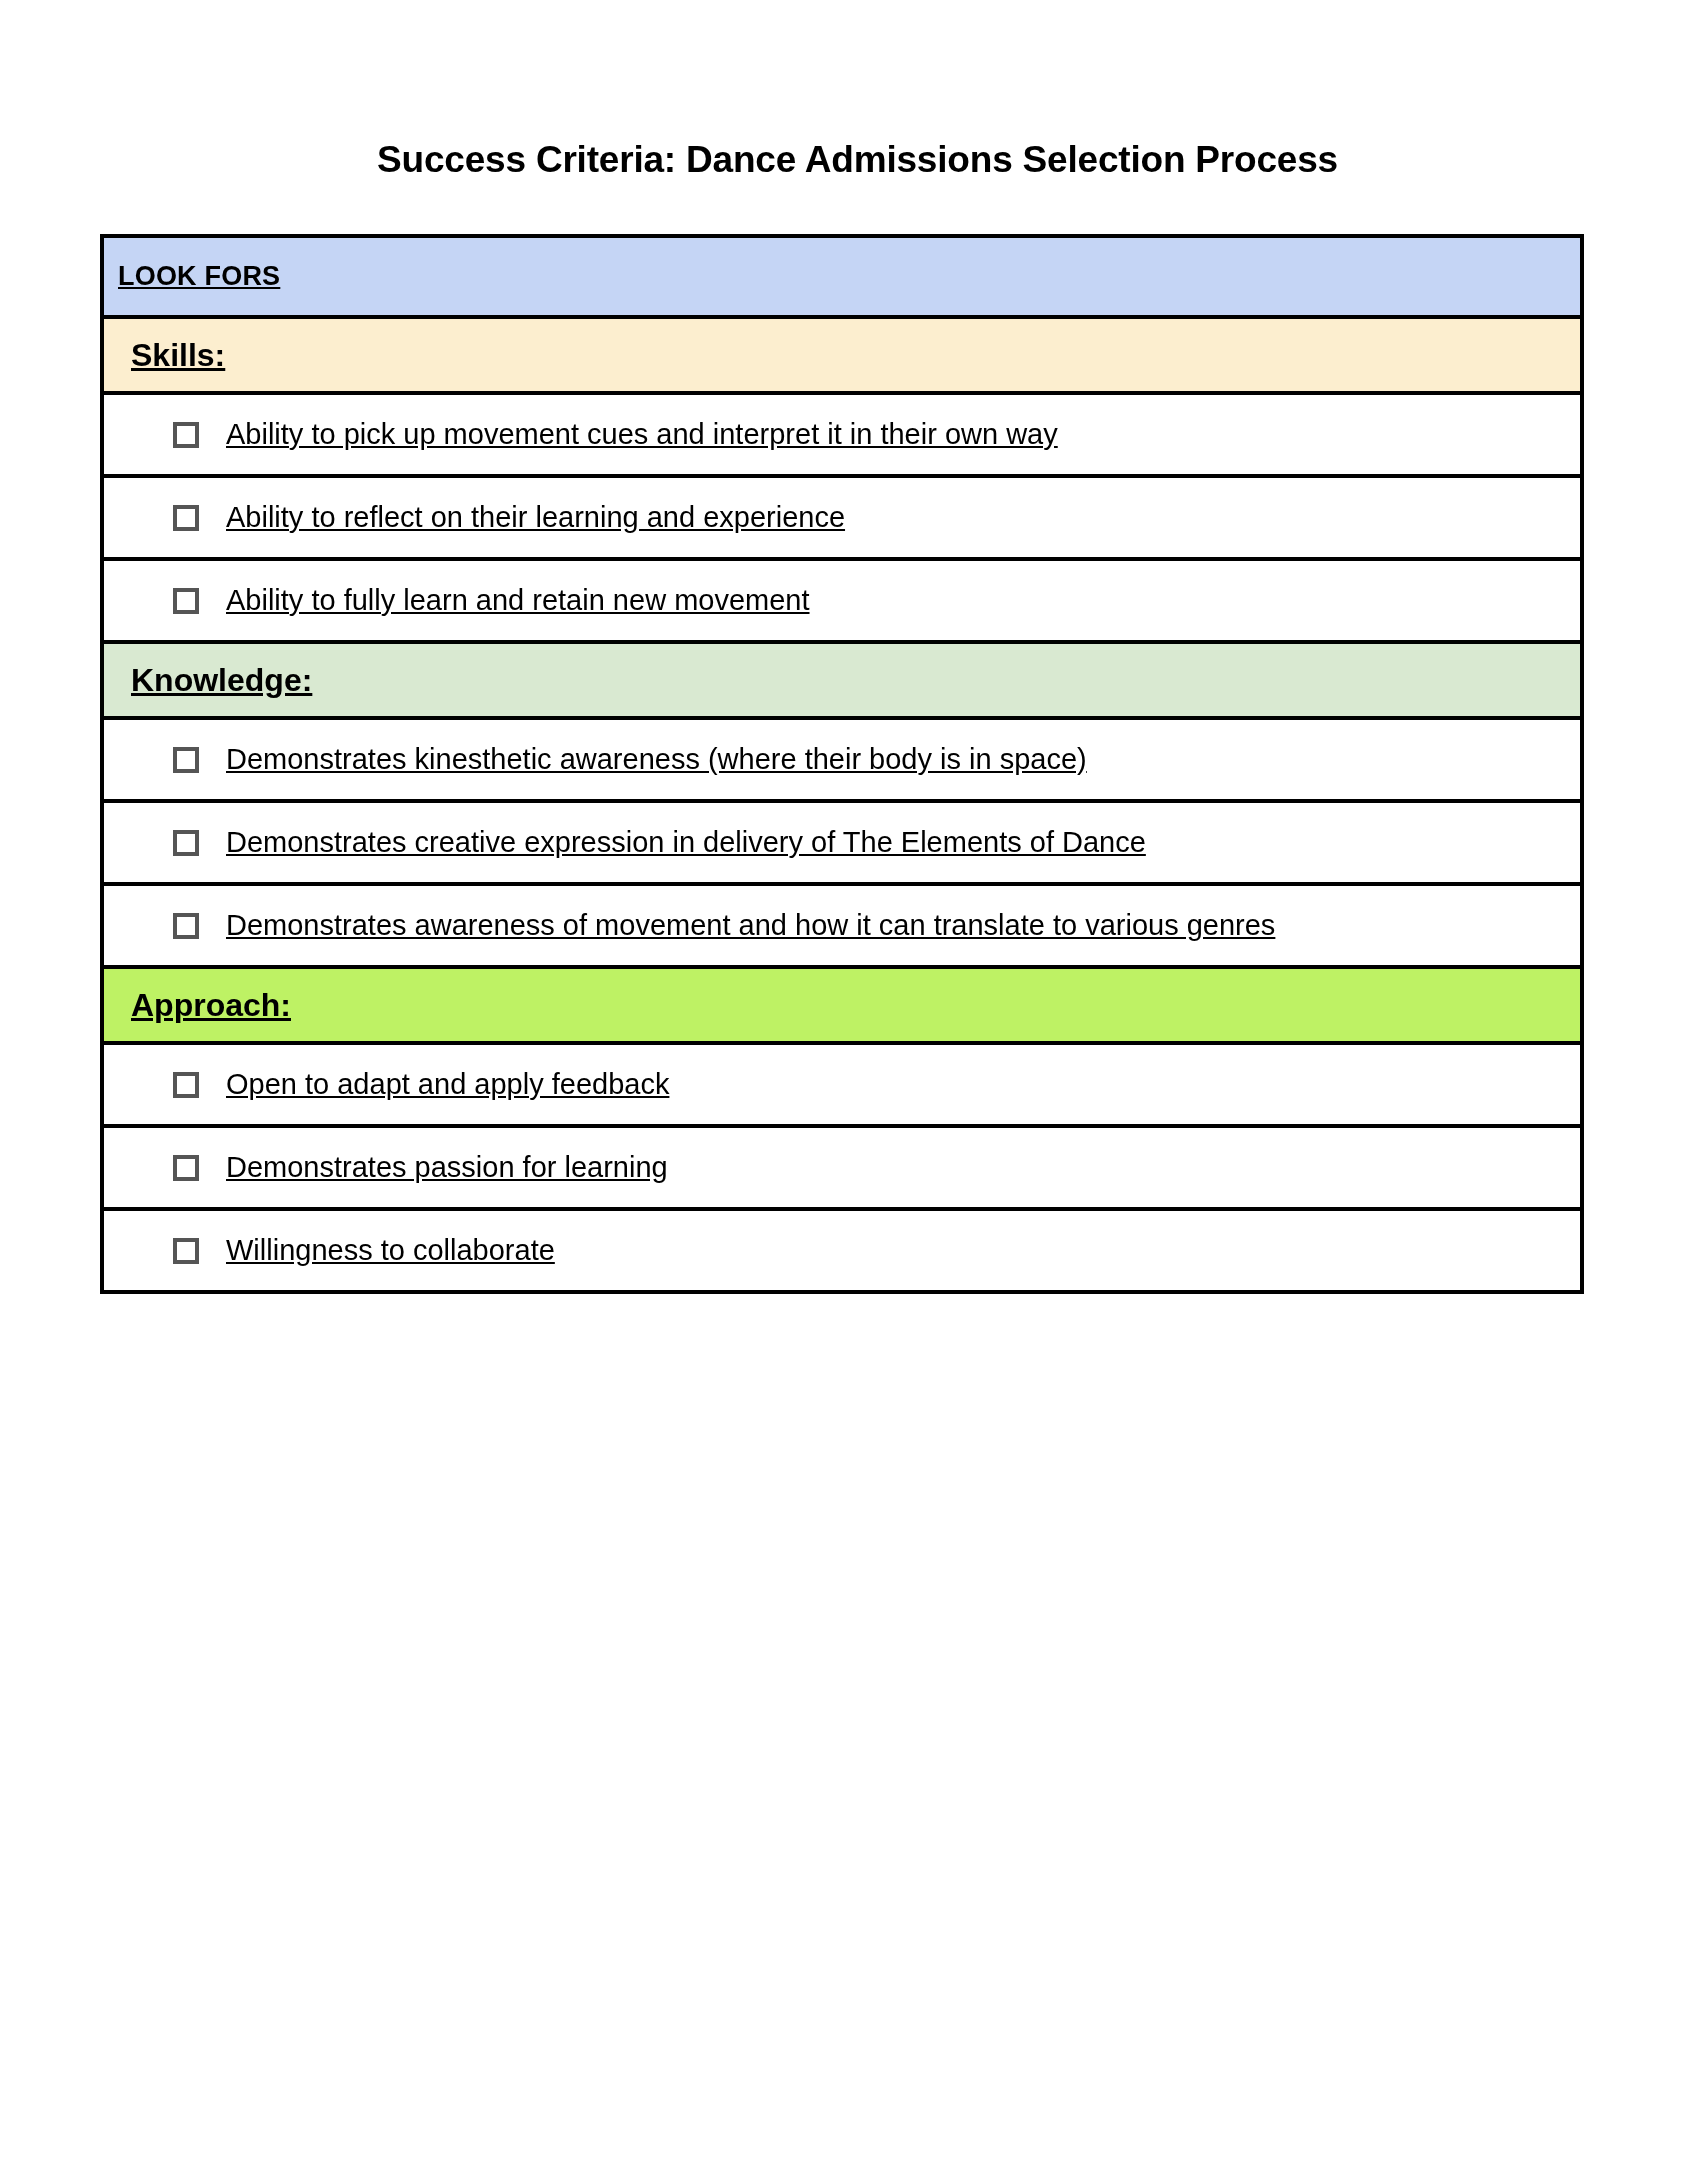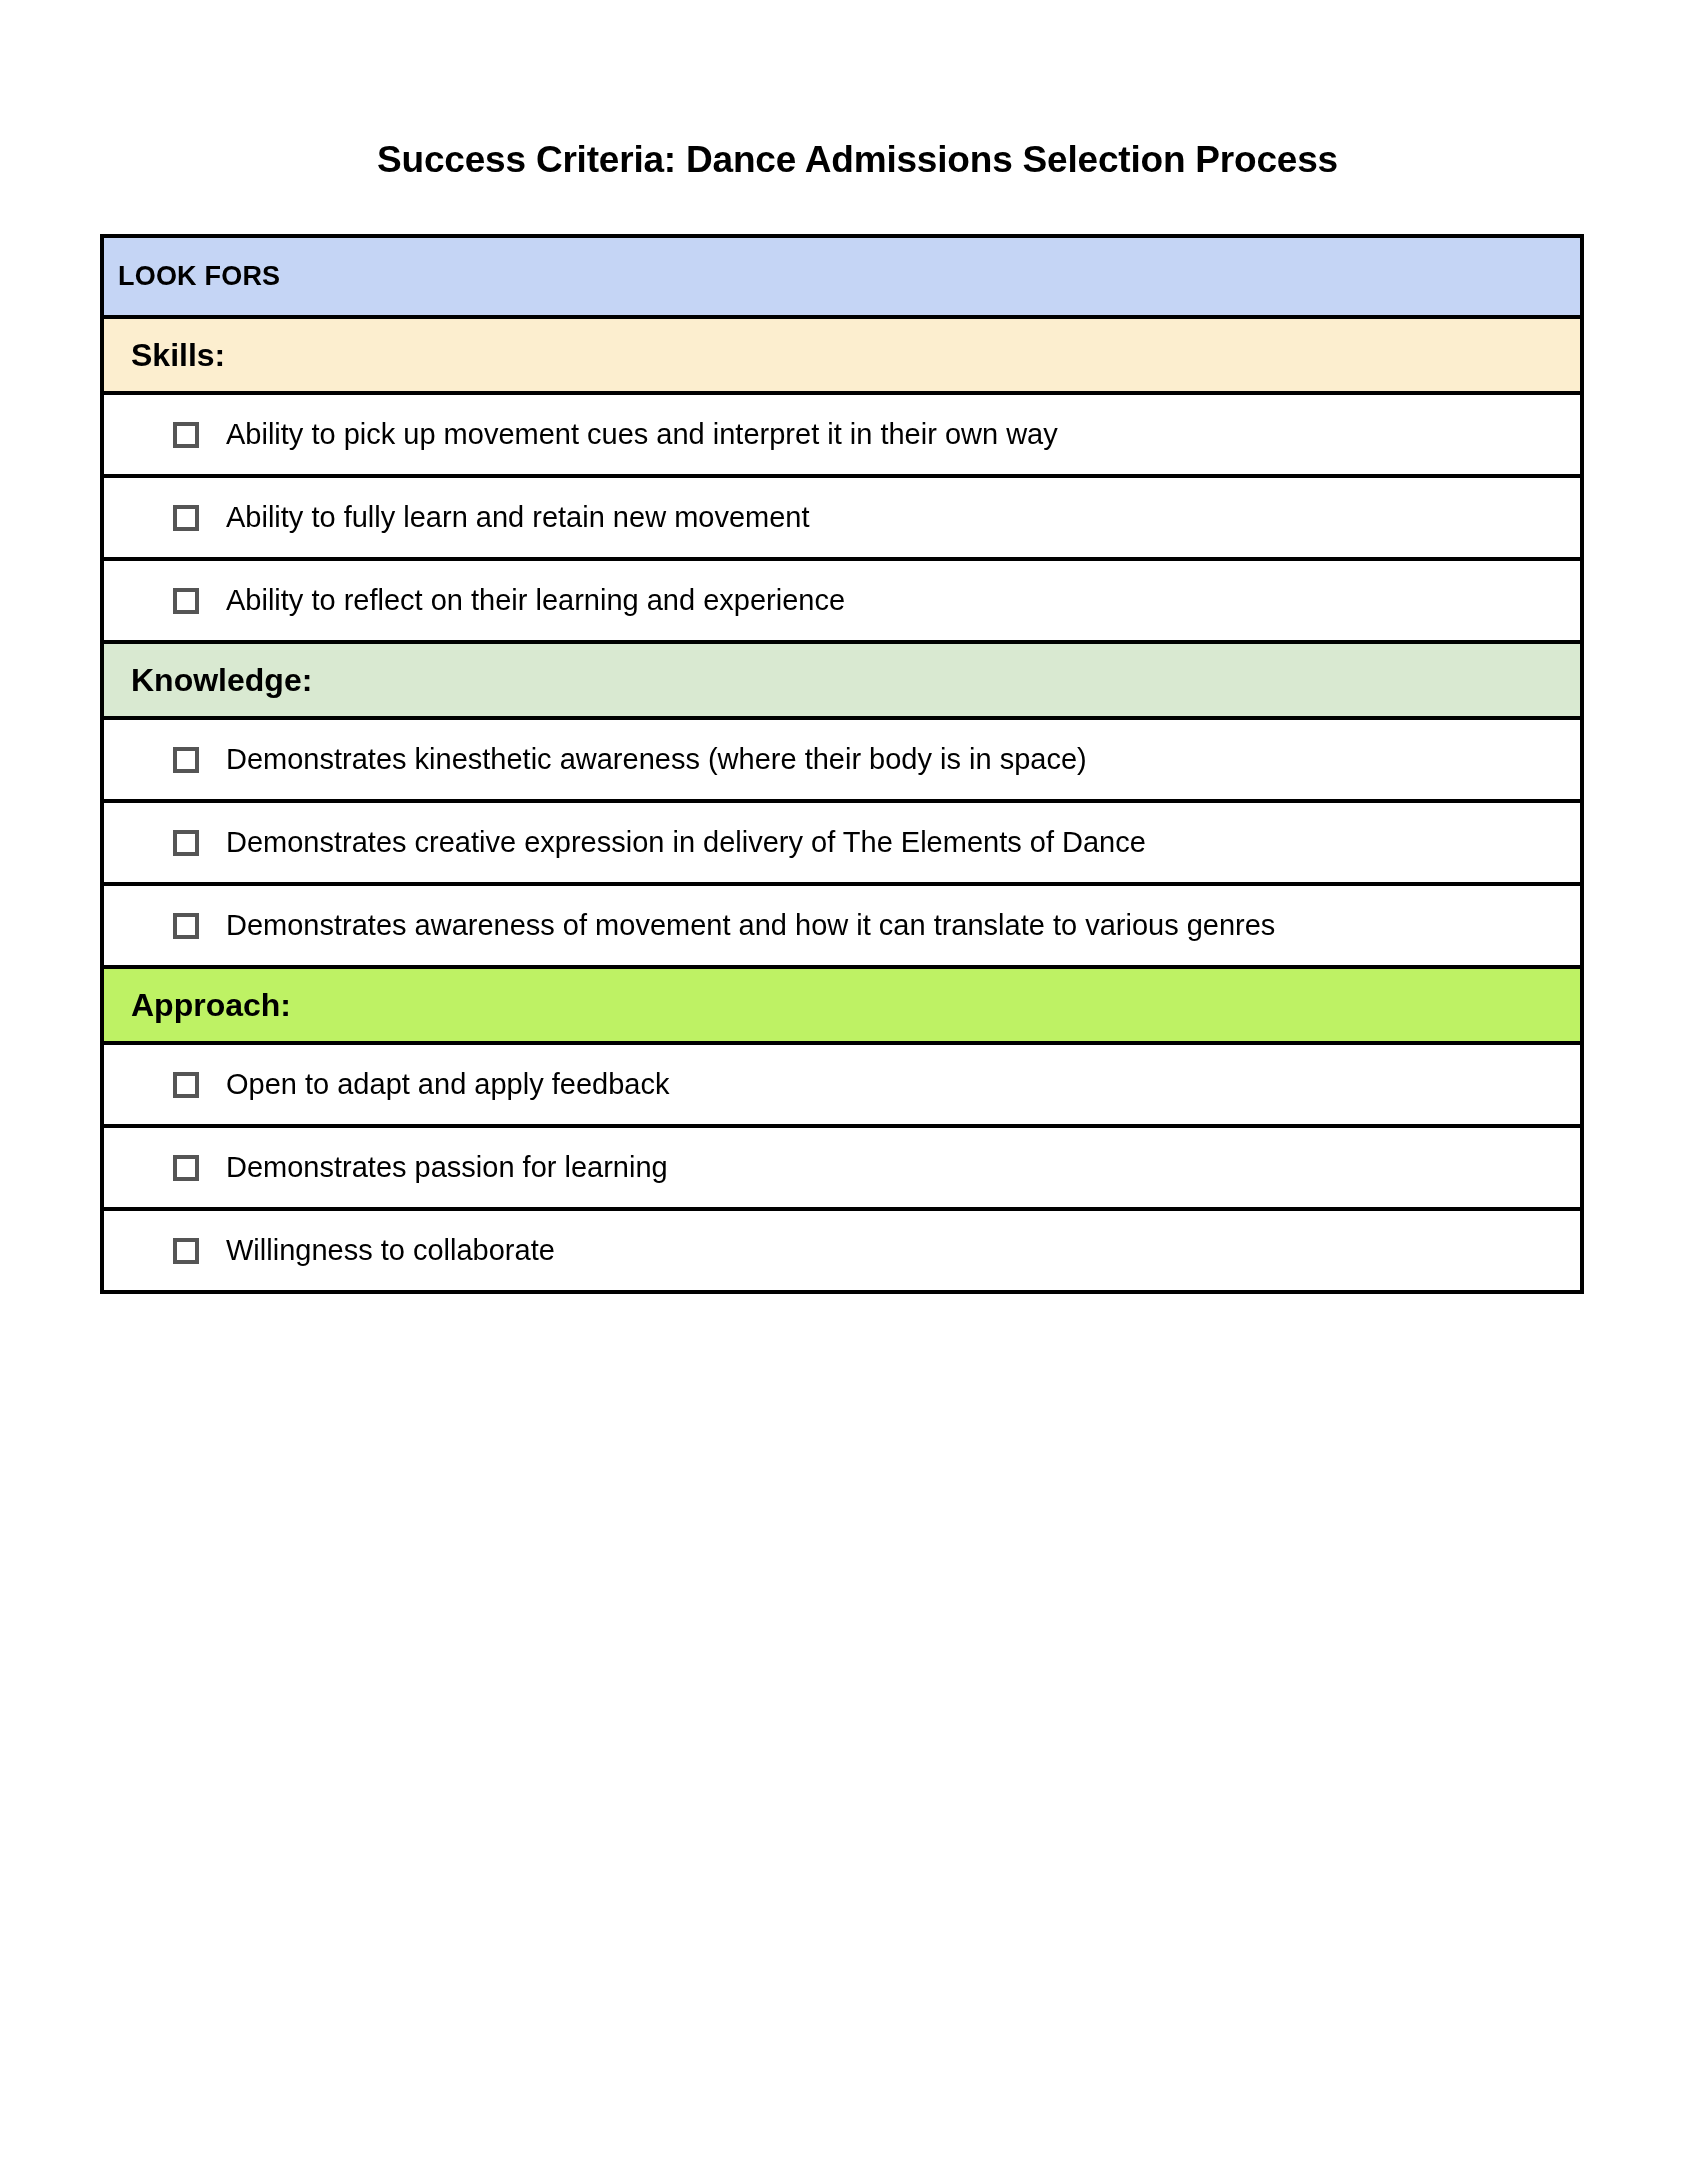--- a/index.html
+++ b/index.html
@@ -46,20 +46,21 @@
     border-bottom: 4px solid #000000;
   }
   .criteria-table tr:last-child {
     border-bottom: none;
     text-align: center;
   }
   .criteria-table td {
     border: none;
     padding: 0;
     vertical-align: middle;
+    text-decoration: underline;
   }
   .row-header td {
     height: 77px;
     padding-left: 14px;
     font-size: 27px;
     font-weight: bold;
     letter-spacing: 0.2px;
   }
   .row-section td {
     height: 72px;
@@ -123,30 +124,30 @@
             <span class="checkbox-icon"></span>
             <span class="item-label">Ability to pick up movement cues and interpret it in their own way</span>
           </span>
         </td>
       </tr>
 
       <tr class="row-item">
         <td>
           <span class="item-inner">
             <span class="checkbox-icon"></span>
+            <span class="item-label">Ability to reflect on their learning and experience</span>
+          </span>
+        </td>
+      </tr>
+
+      <tr class="row-item">
+        <td>
+          <span class="item-inner">
+            <span class="checkbox-icon"></span>
             <span class="item-label">Ability to fully learn and retain new movement</span>
-          </span>
-        </td>
-      </tr>
-
-      <tr class="row-item">
-        <td>
-          <span class="item-inner">
-            <span class="checkbox-icon"></span>
-            <span class="item-label">Ability to reflect on their learning and experience</span>
           </span>
         </td>
       </tr>
 
       <tr class="row-section">
         <td style="background-color: rgb(217, 233, 209);">
           <span>Knowledge:</span>
         </td>
       </tr>
 

